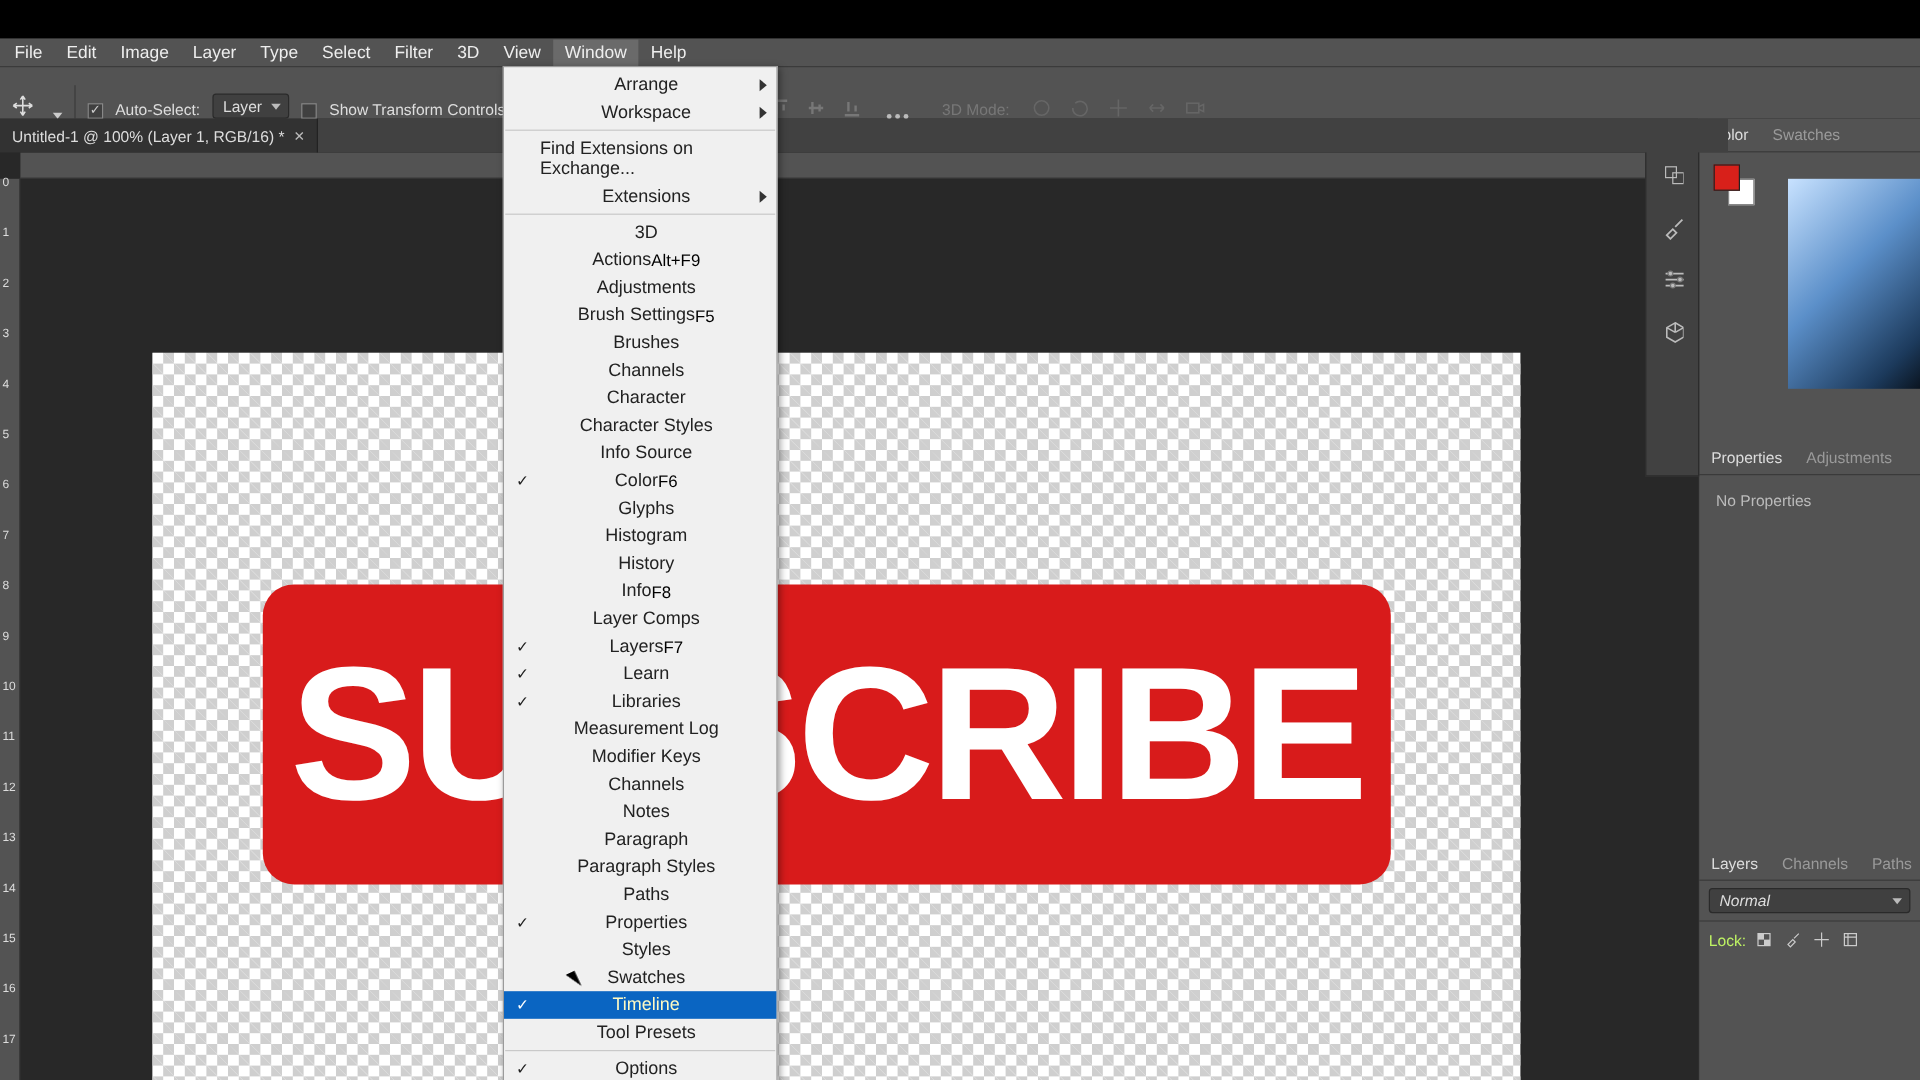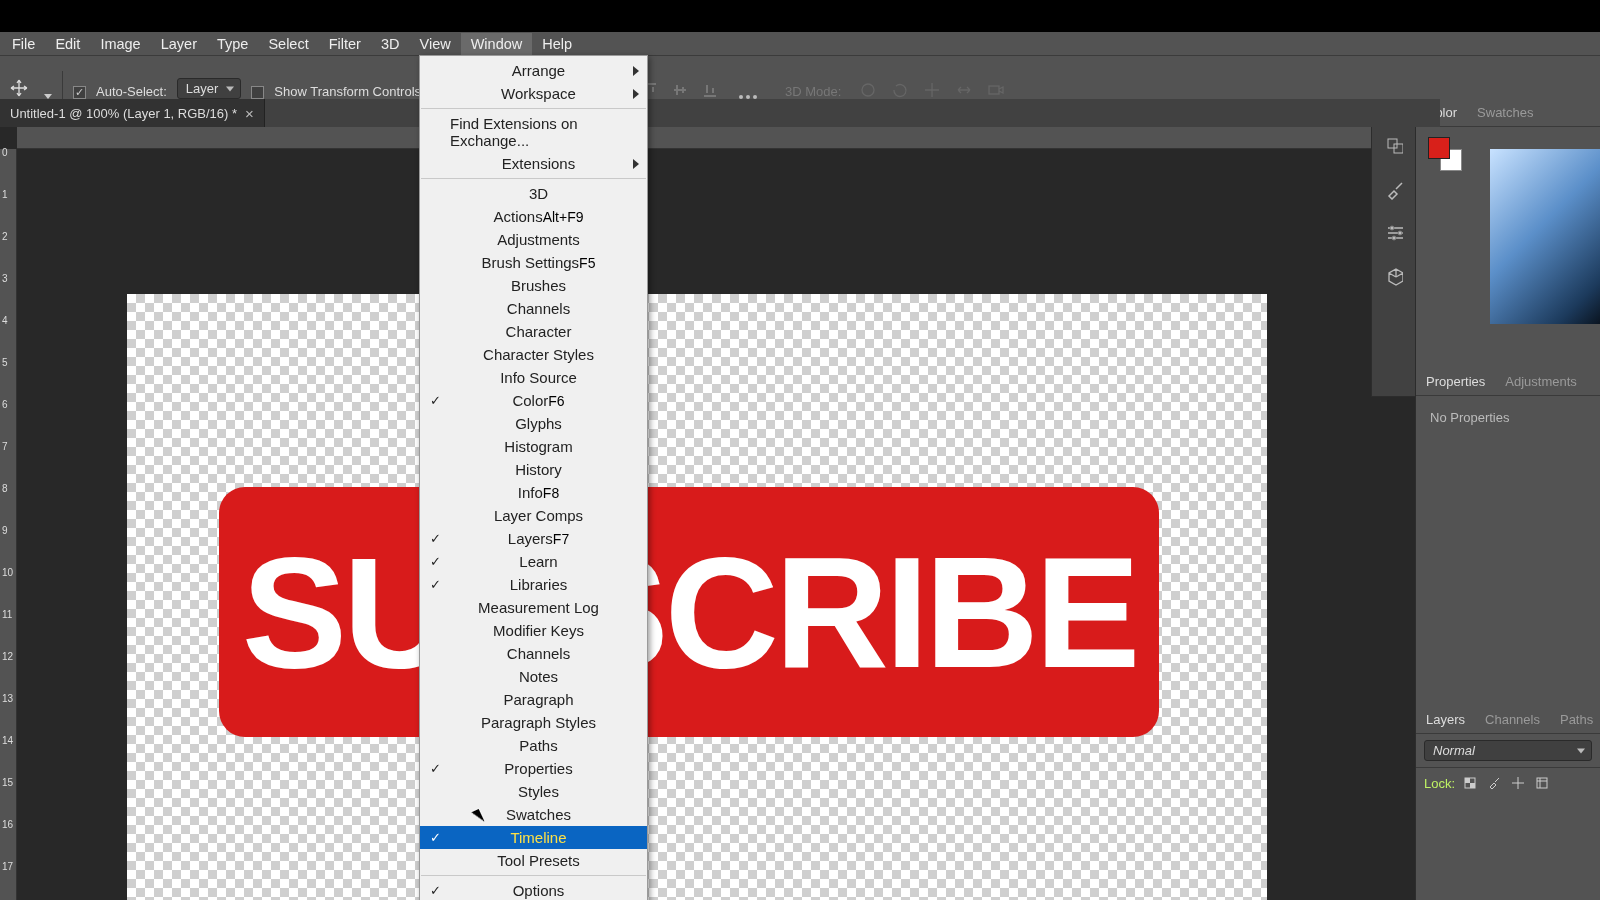--- a/index.html
+++ b/index.html
@@ -48,21 +48,21 @@
   linear-gradient(45deg,#cfcfcf 25%,transparent 25%,transparent 75%,#cfcfcf 75%),
   linear-gradient(45deg,#cfcfcf 25%,transparent 25%,transparent 75%,#cfcfcf 75%);
  background-size:18px 18px;background-position:0 0,9px 9px;}
 .subscribe{position:absolute;left:92px;top:193px;width:940px;height:250px;border-radius:26px;background:#d81b1b;display:flex;align-items:center;justify-content:center;}
 .subscribe span{color:#fff;font-family:Arial,Helvetica,sans-serif;font-weight:800;font-size:158px;letter-spacing:-4px;}
 
 
 .dropdown{position:absolute;top:55px;left:419px;width:229px;background:#f0f0f0;border:1px solid #9a9a9a;box-shadow:2px 2px 6px rgba(0,0,0,.4);z-index:20;padding:3px 0;}
 .dd-item{padding:3px 20px 3px 30px;color:#222;font-size:15px;display:flex;align-items:center;justify-content:center;position:relative;cursor:default;}
 .dd-item.sub::after{content:'';position:absolute;right:8px;top:50%;transform:translateY(-50%);width:0;height:0;border-top:5px solid transparent;border-bottom:5px solid transparent;border-left:6px solid #333;}
-.dd-item.hl{background:#0a65c2;color:#fde047;}
+.dd-item.hl{background:#0a65c2;color:#fef9c3;}
 .dd-sep{height:1px;background:#c9c9c9;margin:3px 1px;}
 .dd-check::before{content:'✓';position:absolute;left:10px;font-size:13px;color:#222;}
 .dd-item.hl.dd-check::before{color:#fff;}
 .dd-shortcut{color:#000000;font-size:14px;}
 
 
 .right-col{position:absolute;top:99px;right:0;bottom:0;width:185px;background:#535353;border-left:1px solid #2d2d2d;}
 .collapse-arrows{position:absolute;left:-23px;top:5px;color:#999;font-size:12px;letter-spacing:-3px;}
 .panel-iconstrip{position:absolute;left:-45px;top:18px;width:45px;height:280px;background:#414141;border:1px solid #2c2c2c;display:flex;flex-direction:column;align-items:center;gap:26px;padding-top:18px;}
 .panel-tabs{display:flex;height:28px;align-items:center;border-bottom:1px solid #3a3a3a;}

